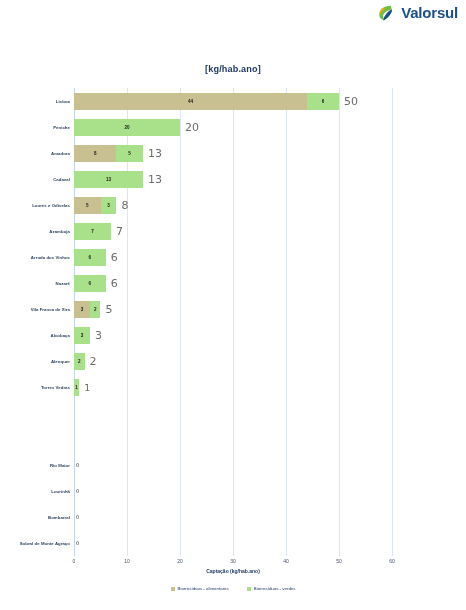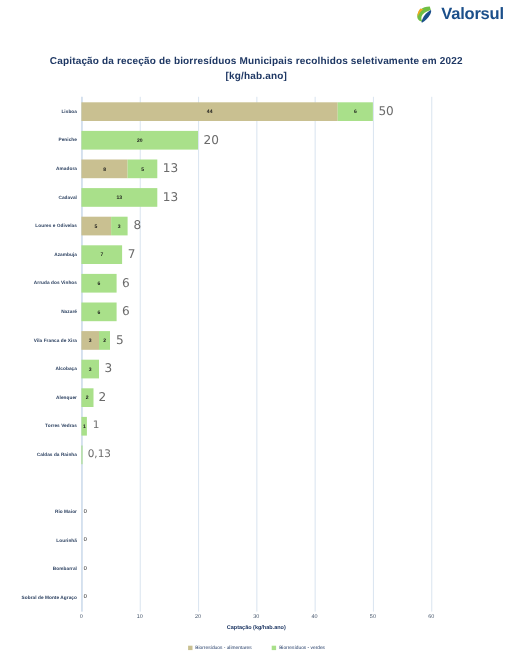--- a/index.html
+++ b/index.html
@@ -114,21 +114,21 @@
         <path d="M31 6 C16 6 7 15 7 25 C7 31 11 35 17 35 C14 31 14 26 17 22 C21 17 28 15 33 13 Z" fill="#6fbf44"></path>
         <path d="M33 13 C26 17 20 23 17 30 C15 34 15 36 16 37 C22 34 28 28 32 21 C34 17 34 14 33 13 Z" fill="#1b4f8a"></path>
         <path d="M13 10 C9 14 7 20 8 26 C10 20 14 15 19 12 Z" fill="#f0a81e"></path>
       </svg>
     </span>
     <span class="logo-text">Valorsul</span>
   </div>
 </div>
 
 <div class="chart-title">
-  <span>Capitação da receção de biorresíduos Municipais recolhidos seletivamente em 2022</span><br>
+  <br>
   <span>[kg/hab.ano]</span>
 </div>
 
 <div class="plot" id="plot">
     <div class="gridline" style="left: 0px;"></div>
     <div class="gridline" style="left: 53px;"></div>
     <div class="gridline" style="left: 106px;"></div>
     <div class="gridline" style="left: 159px;"></div>
     <div class="gridline" style="left: 212px;"></div>
     <div class="gridline" style="left: 265px;"></div>
@@ -215,27 +215,20 @@
       </div>
       <div class="row-total" style="left: 10.6px;">2</div>
     </div>
     <div class="row" style="top: 290.5px; height: 17px;">
       <div class="row-label">Torres Vedras</div>
       <div class="bar-wrap">
         <div class="seg green" style="width: 5.3px;">1</div>
       </div>
       <div class="row-total small" style="left: 5.3px;">1</div>
     </div>
-    <div class="row" style="top: 316.5px; height: 17px;">
-      <div class="row-label">Caldas da Rainha</div>
-      <div class="bar-wrap">
-        <div class="seg green" style="width: 1.2px;"></div>
-      </div>
-      <div class="row-total small" style="left: 0.689px;">0,13</div>
-    </div>
     <div class="row" style="top: 368.5px; height: 17px;">
       <div class="row-label">Rio Maior</div>
       <div class="bar-wrap"></div>
       <div class="row-total zero" style="left: 0px;">0</div>
     </div>
     <div class="row" style="top: 394.5px; height: 17px;">
       <div class="row-label">Lourinhã</div>
       <div class="bar-wrap"></div>
       <div class="row-total zero" style="left: 0px;">0</div>
     </div>

